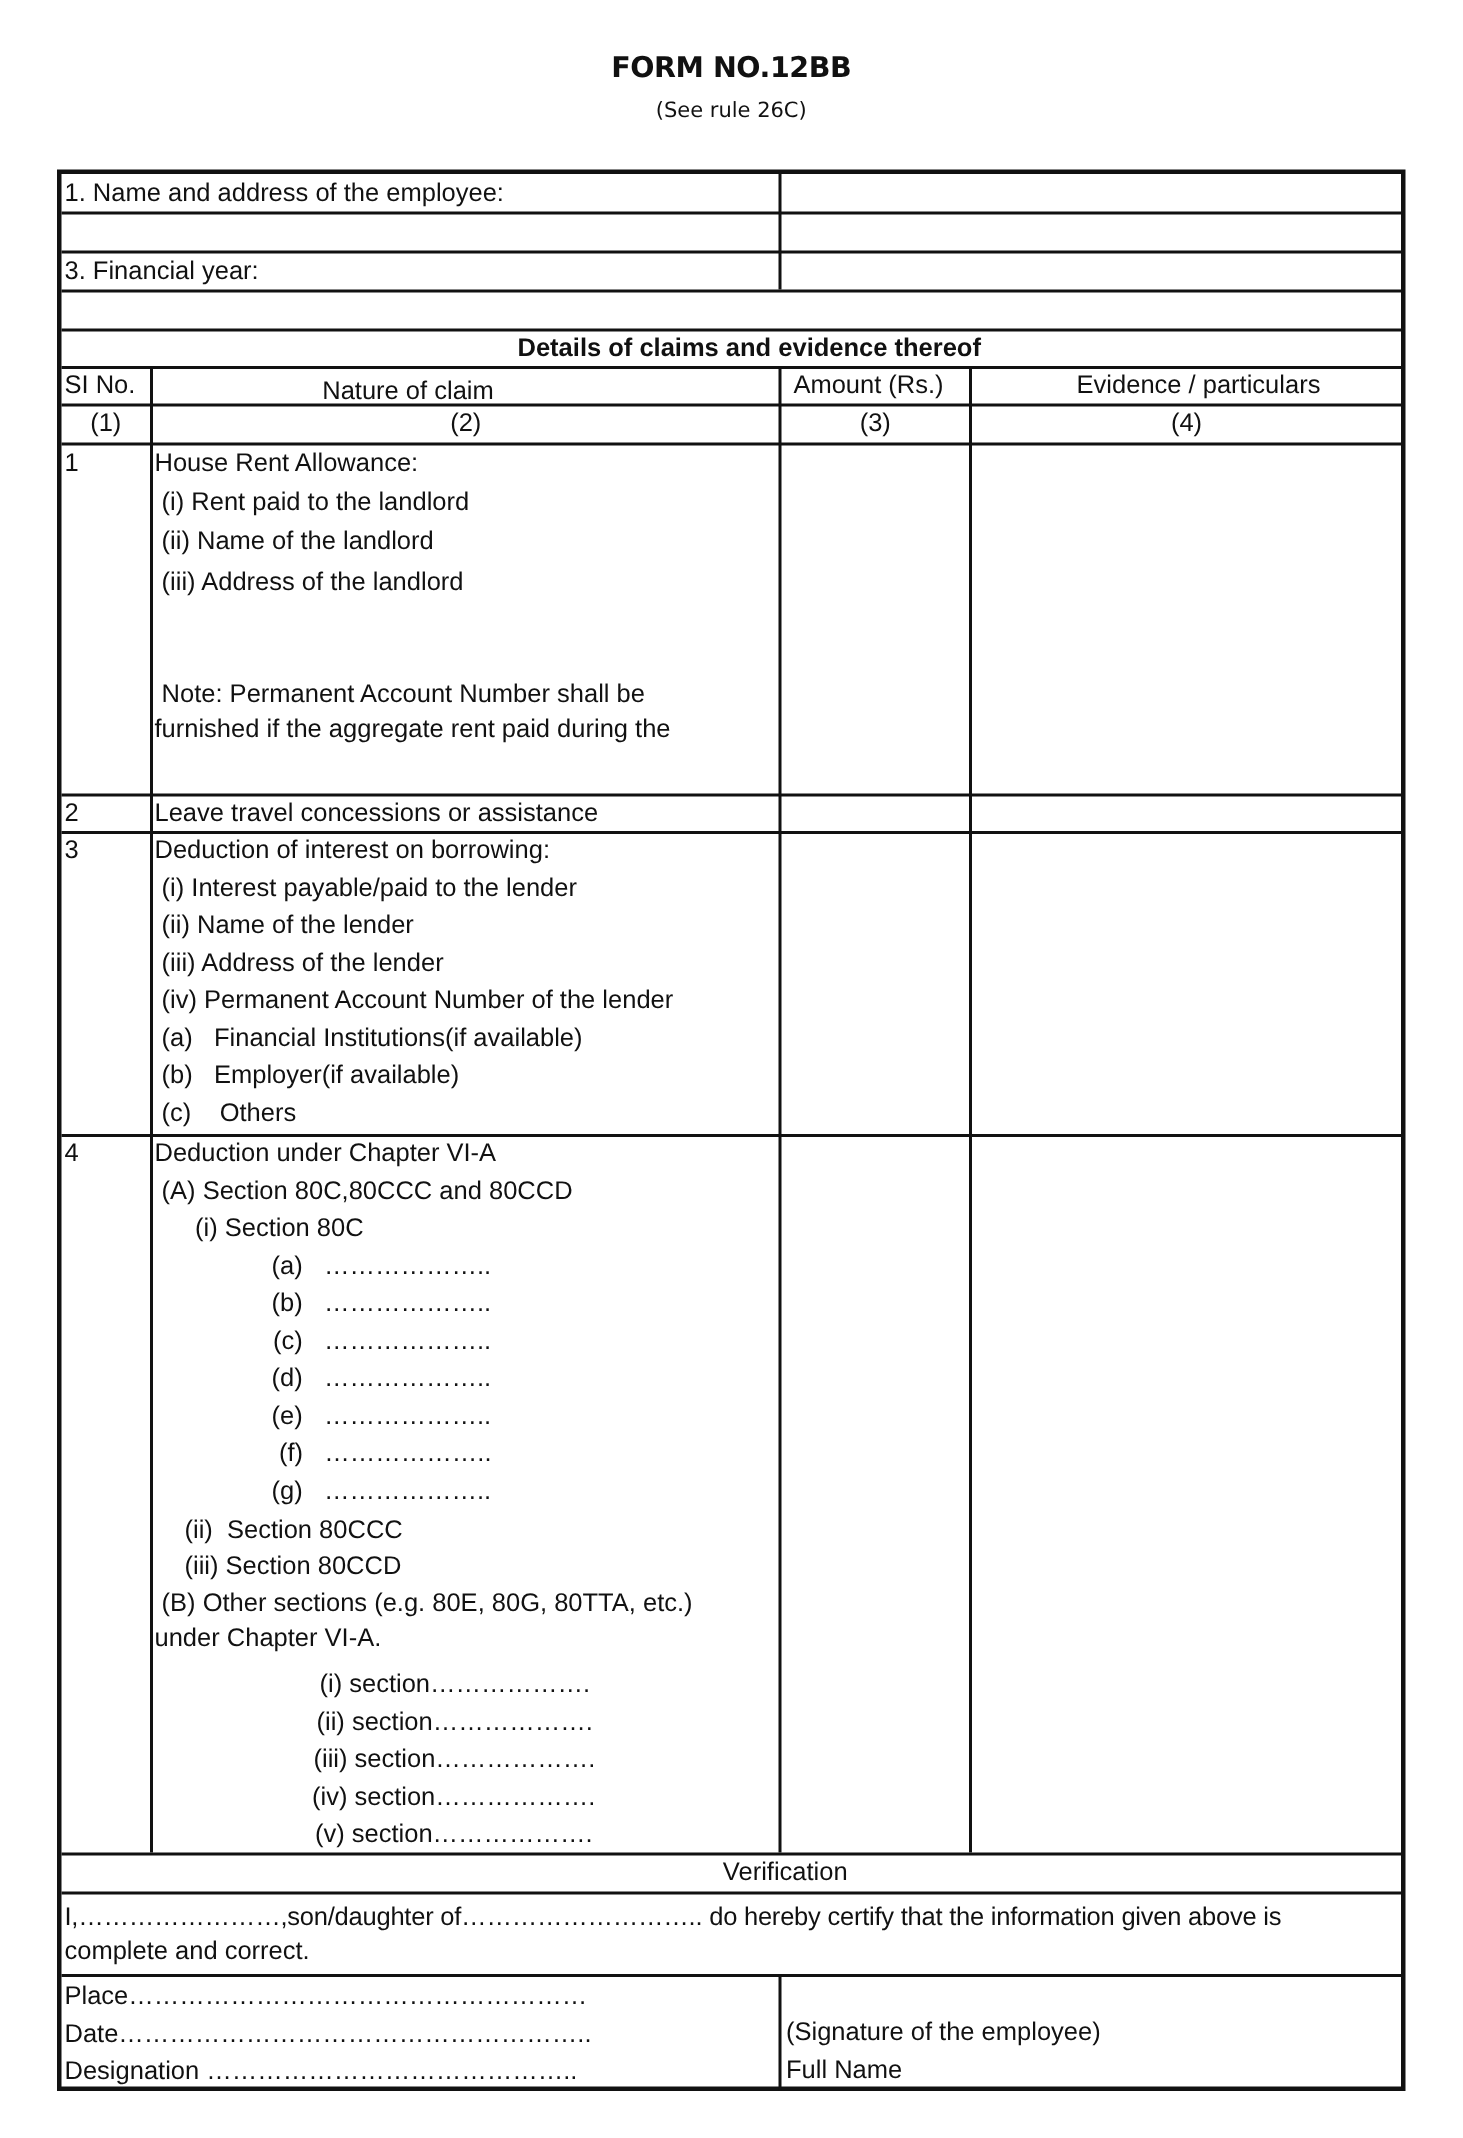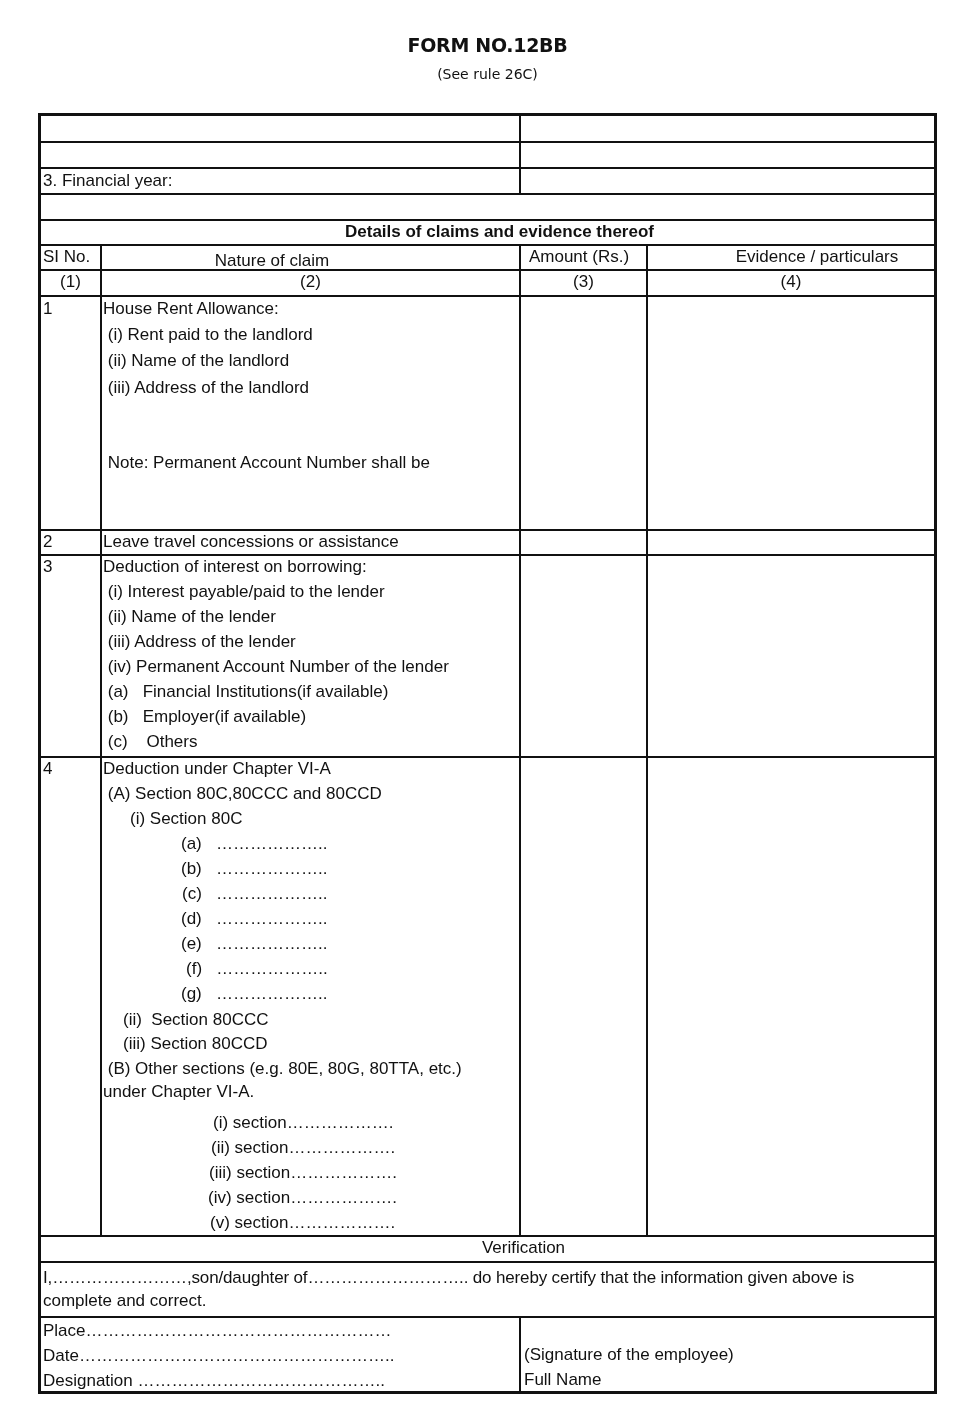--- a/index.html
+++ b/index.html
@@ -40,43 +40,45 @@
   <div class="hl" style="top:1200px"></div>
 
   <div class="vl" style="left:478px; top:0; height:77px"></div>
 
   <div class="vl" style="left:59px; top:128px; height:991px"></div>
   <div class="vl" style="left:478px; top:128px; height:991px"></div>
   <div class="vl" style="left:605px; top:128px; height:991px"></div>
 
   <div class="vl" style="left:478px; top:1200px; height:78px"></div>
 
+  <div class="t" style="left:2px; top:3px">1. Name and address of the employee:</div>
   <div class="t" style="left:482px; top:3px; width:408px; height:20px"></div>
   <div class="t" style="left:482px; top:29px; width:408px; height:20px"></div>
   <div class="t" style="left:2px; top:55px">3. Financial year:</div>
   <div class="t" style="left:482px; top:55px; width:408px; height:20px"></div>
 
   <div class="t c b" style="left:0; width:893px; top:106px">Details of claims and evidence thereof</div>
 
   <div class="t" style="left:2px; top:131px">SI No.</div>
   <div class="t c" style="left:61px; width:340px; top:135px">Nature of claim</div>
   <div class="t c" style="left:480px; width:116px; top:131px">Amount (Rs.)</div>
-  <div class="t c" style="left:633px; width:286px; top:131px">Evidence / particulars</div>
+  <div class="t c" style="left:615px; width:286px; top:131px">Evidence / particulars</div>
 
   <div class="t c" style="left:0; width:59px; top:156px">(1)</div>
   <div class="t c" style="left:61px; width:417px; top:156px">(2)</div>
   <div class="t c" style="left:480px; width:125px; top:156px">(3)</div>
   <div class="t c" style="left:607px; width:286px; top:156px">(4)</div>
 
   <div class="t" style="left:2px; top:183px">1</div>
   <div class="t" style="left:62px; top:183px">House Rent Allowance:</div>
   <div class="t" style="left:62px; top:209px; white-space:pre"> (i) Rent paid to the landlord</div>
   <div class="t" style="left:62px; top:235px; white-space:pre"> (ii) Name of the landlord</div>
   <div class="t" style="left:62px; top:262px; white-space:pre"> (iii) Address of the landlord</div>
   <div class="t" style="left:62px; top:337px; white-space:pre"> Note: Permanent Account Number shall be</div>
+  <div class="t" style="left:62px; top:360px">furnished if the aggregate rent paid during the</div>
   <div class="t" style="left:482px; top:183px; width:120px; height:228px"></div>
   <div class="t" style="left:609px; top:183px; width:282px; height:228px"></div>
 
   <div class="t" style="left:2px; top:416px">2</div>
   <div class="t" style="left:62px; top:416px">Leave travel concessions or assistance</div>
   <div class="t" style="left:482px; top:416px; width:120px; height:20px"></div>
   <div class="t" style="left:609px; top:416px; width:282px; height:20px"></div>
 
   <div class="t" style="left:2px; top:441px">3</div>
   <div class="t" style="left:62px; top:441px">Deduction of interest on borrowing:</div>

